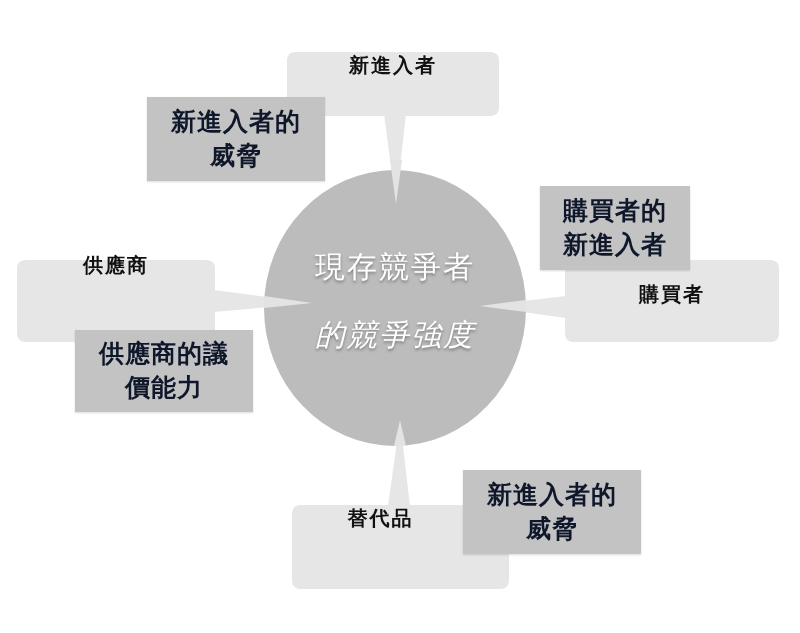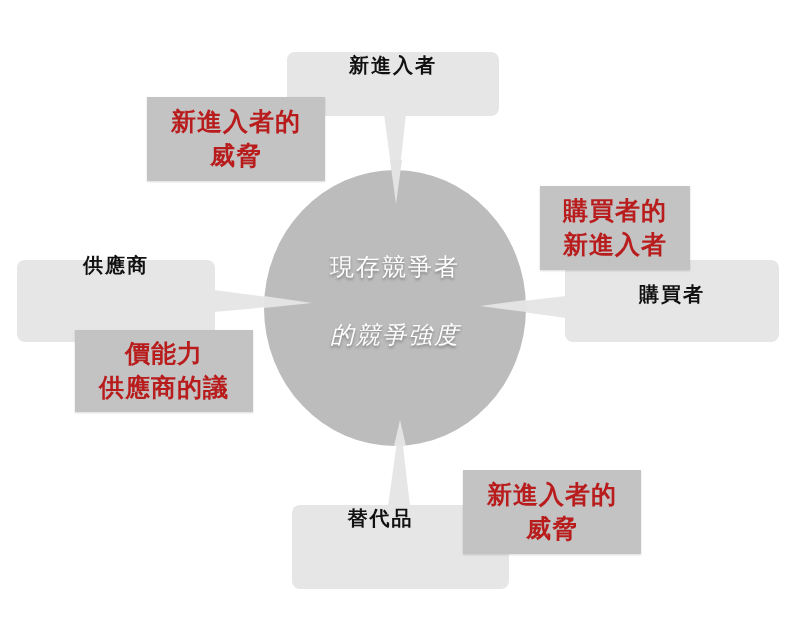--- a/index.html
+++ b/index.html
@@ -9,29 +9,29 @@
     }
     .canvas { position: absolute; left: 0; top: 0; width: 800px; height: 633px; }
     .callout {
       position: absolute; background: #e6e6e6; border-radius: 8px;
       display: flex; justify-content: center;
       color: #111; font-weight: bold; font-size: 20px; letter-spacing: 2px;
     }
     .label-box {
       position: absolute; background: #c3c3c3;
       display: flex; align-items: center; justify-content: center; text-align: center;
-      color: #b91c1c; font-weight: bold; font-size: 25px; line-height: 34px; letter-spacing: 1px;
+      color: #0f172a; font-weight: bold; font-size: 25px; line-height: 34px; letter-spacing: 1px;
       box-shadow: 0 1px 2px rgba(0,0,0,0.15);
     }
     .label-box span { display: block; }
     .center {
       position: absolute; left: 264px; top: 170px; width: 262px; height: 276px; border-radius: 50%;
       background: #bcbcbc;
       display: flex; flex-direction: column; align-items: center; justify-content: center;
-      color: #ffffff; font-size: 24px; line-height: 64px; letter-spacing: 2px;
+      color: #ffffff; font-size: 30px; line-height: 64px; letter-spacing: 2px;
       text-shadow: 0 2px 3px rgba(0,0,0,0.35);
     }
     .center span { display: block; margin-top: -14px; }
     svg.pointers { position: absolute; left: 0; top: 0; }
   </style>
 </head>
 <body>
 
 <div class="canvas">
 
@@ -62,22 +62,22 @@
       <span>新進入者的</span>
       <span>威脅</span>
     </div>
   </div>
 
   <div class="callout" style="left:17px; top:260px; width:198px; height:82px;">
     <span style="margin-top:-8px;">供應商</span>
   </div>
   <div class="label-box" style="left:75px; top:330px; width:178px; height:82px;">
     <div>
+      <span>供應商的議</span>
       <span>價能力</span>
-      <span>供應商的議</span>
     </div>
   </div>
 
   <div class="callout" style="left:565px; top:260px; width:214px; height:82px;">
     <span style="margin-top:21px;">購買者</span>
   </div>
   <div class="label-box" style="left:540px; top:186px; width:150px; height:84px;text-align:center;">
     <div>
       <span>購買者的</span>
       <span>新進入者</span>

